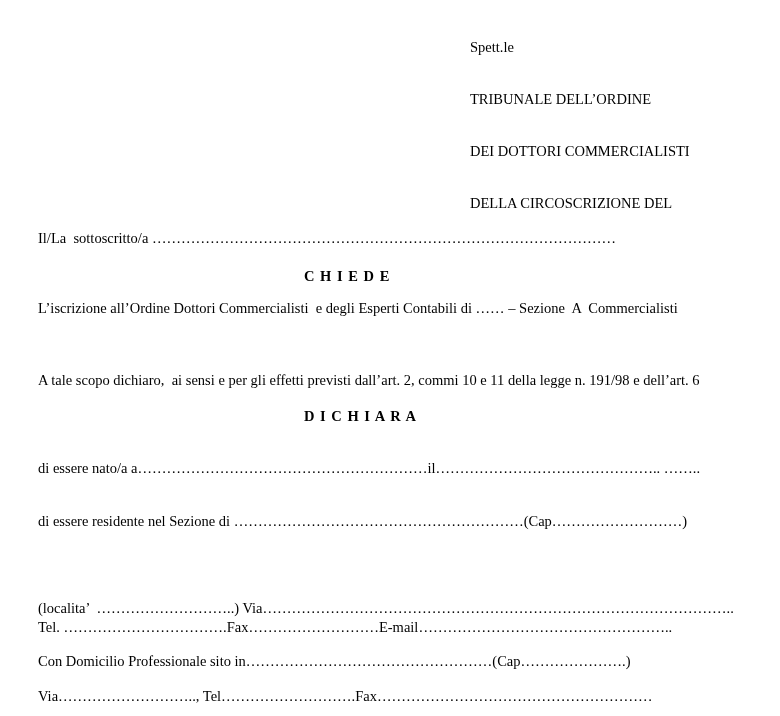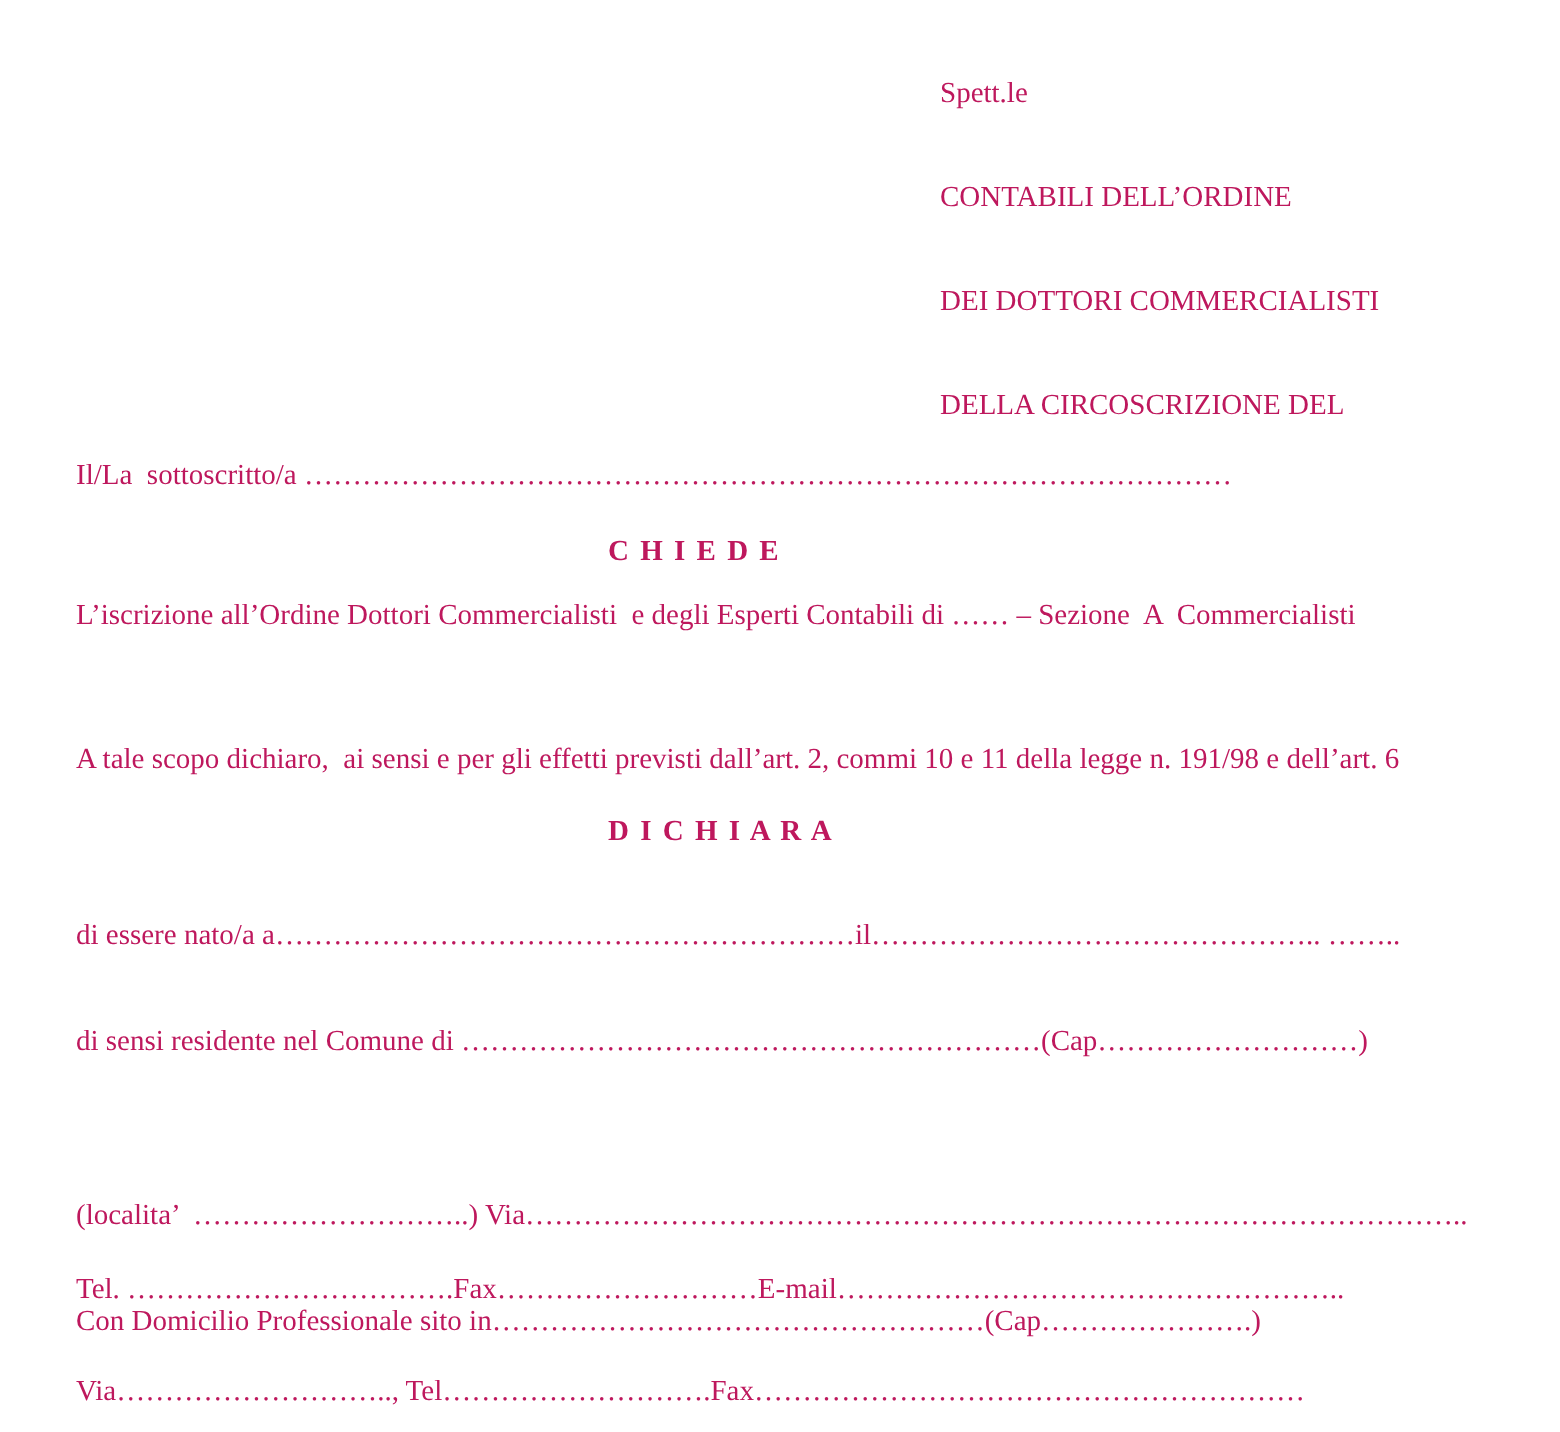--- a/index.html
+++ b/index.html
@@ -7,21 +7,21 @@
     padding: 0;
     background: #ffffff;
   }
   .page {
     position: relative;
     width: 780px;
     height: 716px;
     background: #ffffff;
     overflow: hidden;
     font-family: "Liberation Serif", "DejaVu Serif", serif;
-    color: #be185d;
+    color: #000000;
     font-size: 14.5px;
   }
   .recipient {
     position: absolute;
     left: 470px;
     top: 4px;
     line-height: 17.4px;
     white-space: pre;
   }
   .ln {
@@ -41,49 +41,49 @@
     white-space: pre;
   }
   .applicant   { top: 230px; }
   .chiede      { top: 268px; }
   .iscrizione  { top: 300px; text-align: center; }
   .scopo       { top: 372px; }
   .dichiara    { top: 408px; }
   .nato        { top: 460px; }
   .residente   { top: 513px; }
   .localita    { top: 565px; margin-top: 35px; }
-  .tel         { top: 619px; margin-top: 18px; }
+  .tel         { top: 619px; }
   .domicilio   { top: 653px; }
   .via2        { top: 688px; text-align: right; }
 </style>
 </head>
 <body>
 
 <div class="page">
 
   <div class="recipient">
     <div>Spett.le</div>
-    <div>CONTABILI DELL’ORDINE</div>
+    <div>TRIBUNALE DELL’ORDINE</div>
     <div>DEI DOTTORI COMMERCIALISTI</div>
     <div>DELLA CIRCOSCRIZIONE DEL</div>
   </div>
 
   <p class="ln applicant">Il/La  sottoscritto/a ……………………………………………………………………………………</p>
 
   <h2 class="heading chiede">C H I E D E</h2>
 
   <p class="ln iscrizione">L’iscrizione all’Ordine Dottori Commercialisti  e degli Esperti Contabili di …… – Sezione  A  Commercialisti</p>
 
   <p class="ln scopo">A tale scopo dichiaro,  ai sensi e per gli effetti previsti dall’art. 2, commi 10 e 11 della legge n. 191/98 e dell’art. 6</p>
 
   <h2 class="heading dichiara">D I C H I A R A</h2>
 
   <p class="ln nato">di essere nato/a a……………………………………………………il……………………………………….. ……..</p>
 
-  <p class="ln residente">di sensi residente nel Comune di ……………………………………………………(Cap………………………)</p>
+  <p class="ln residente">di essere residente nel Sezione di ……………………………………………………(Cap………………………)</p>
 
   <p class="ln localita">(localita’  ………………………..) Via……………………………………………………………………………………..</p>
 
   <p class="ln tel">Tel. …………………………….Fax………………………E-mail……………………………………………..</p>
 
   <p class="ln domicilio">Con Domicilio Professionale sito in……………………………………………(Cap………………….)</p>
 
   <p class="ln via2">Via……………………….., Tel……………………….Fax…………………………………………………</p>
 
 </div>

